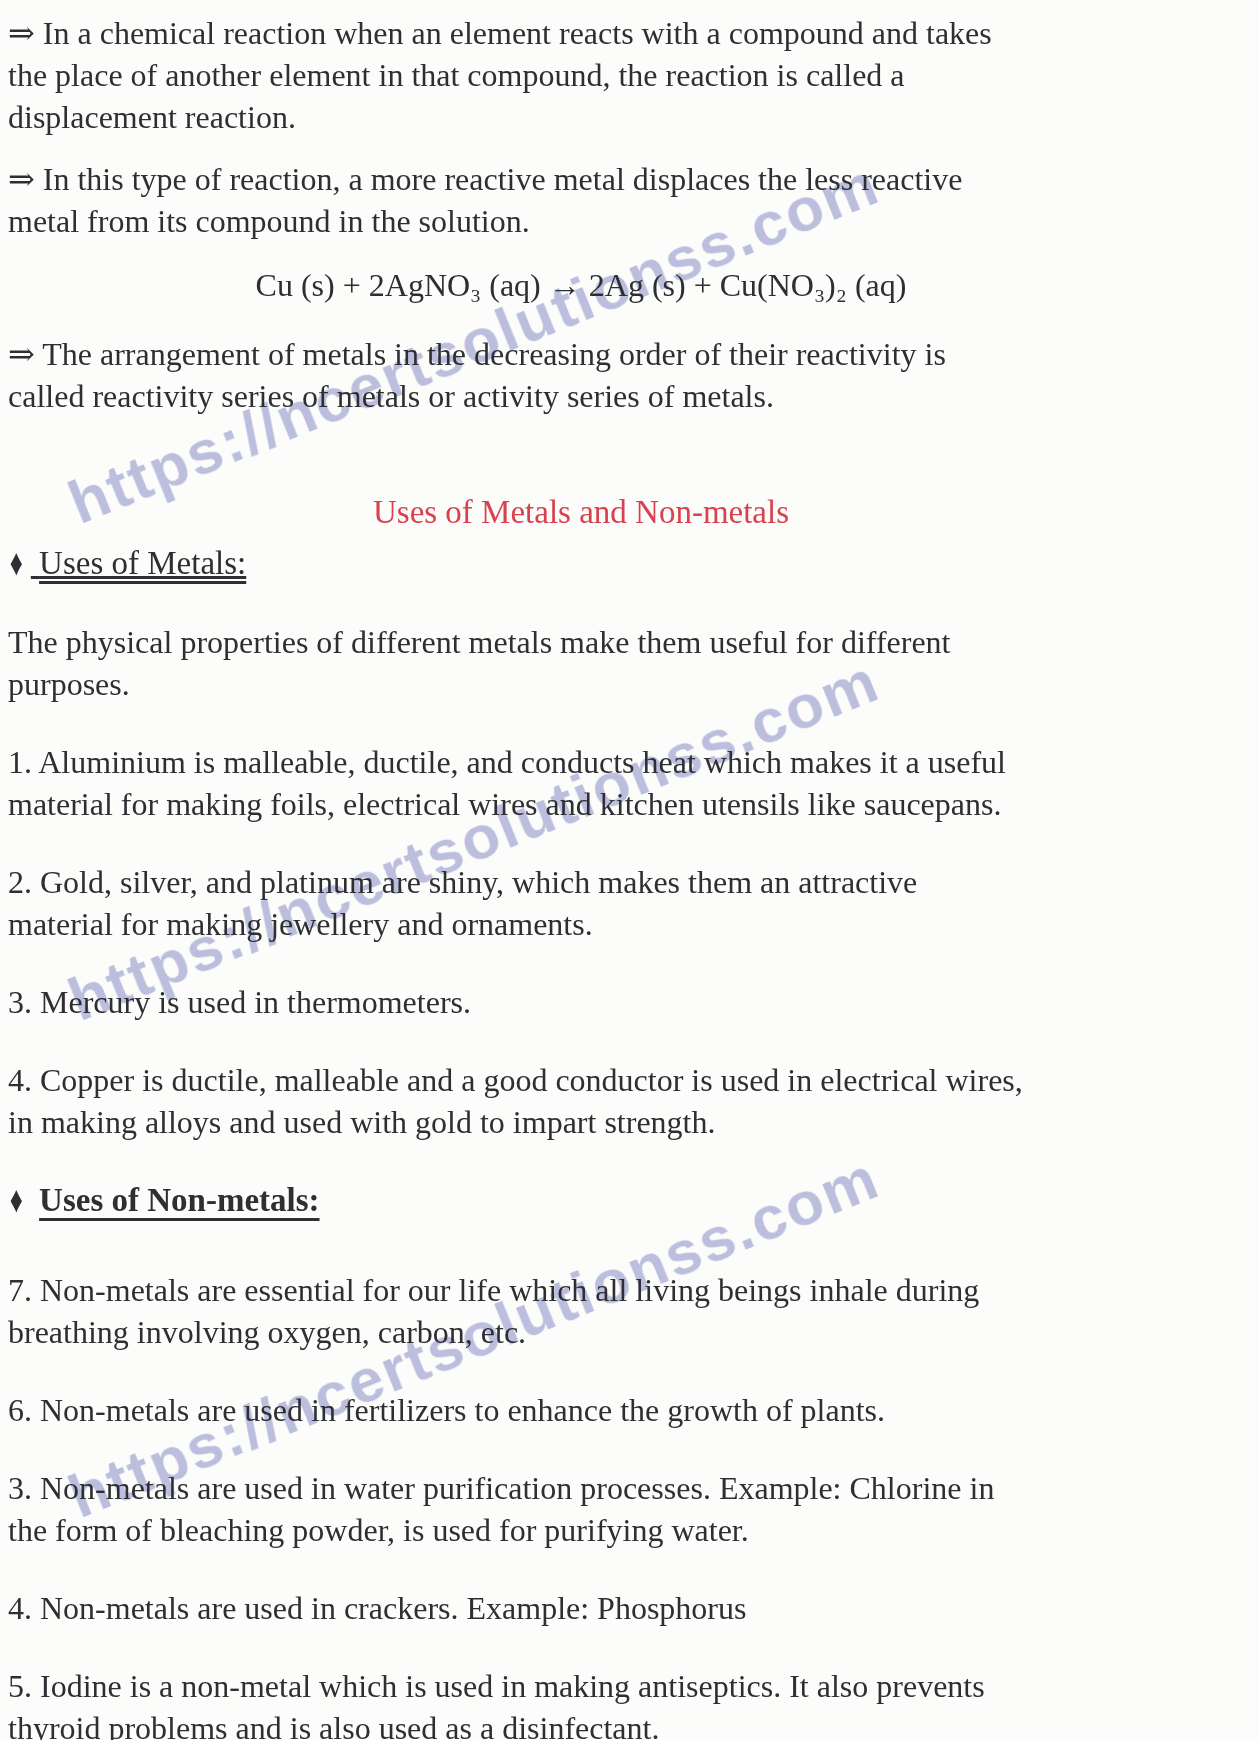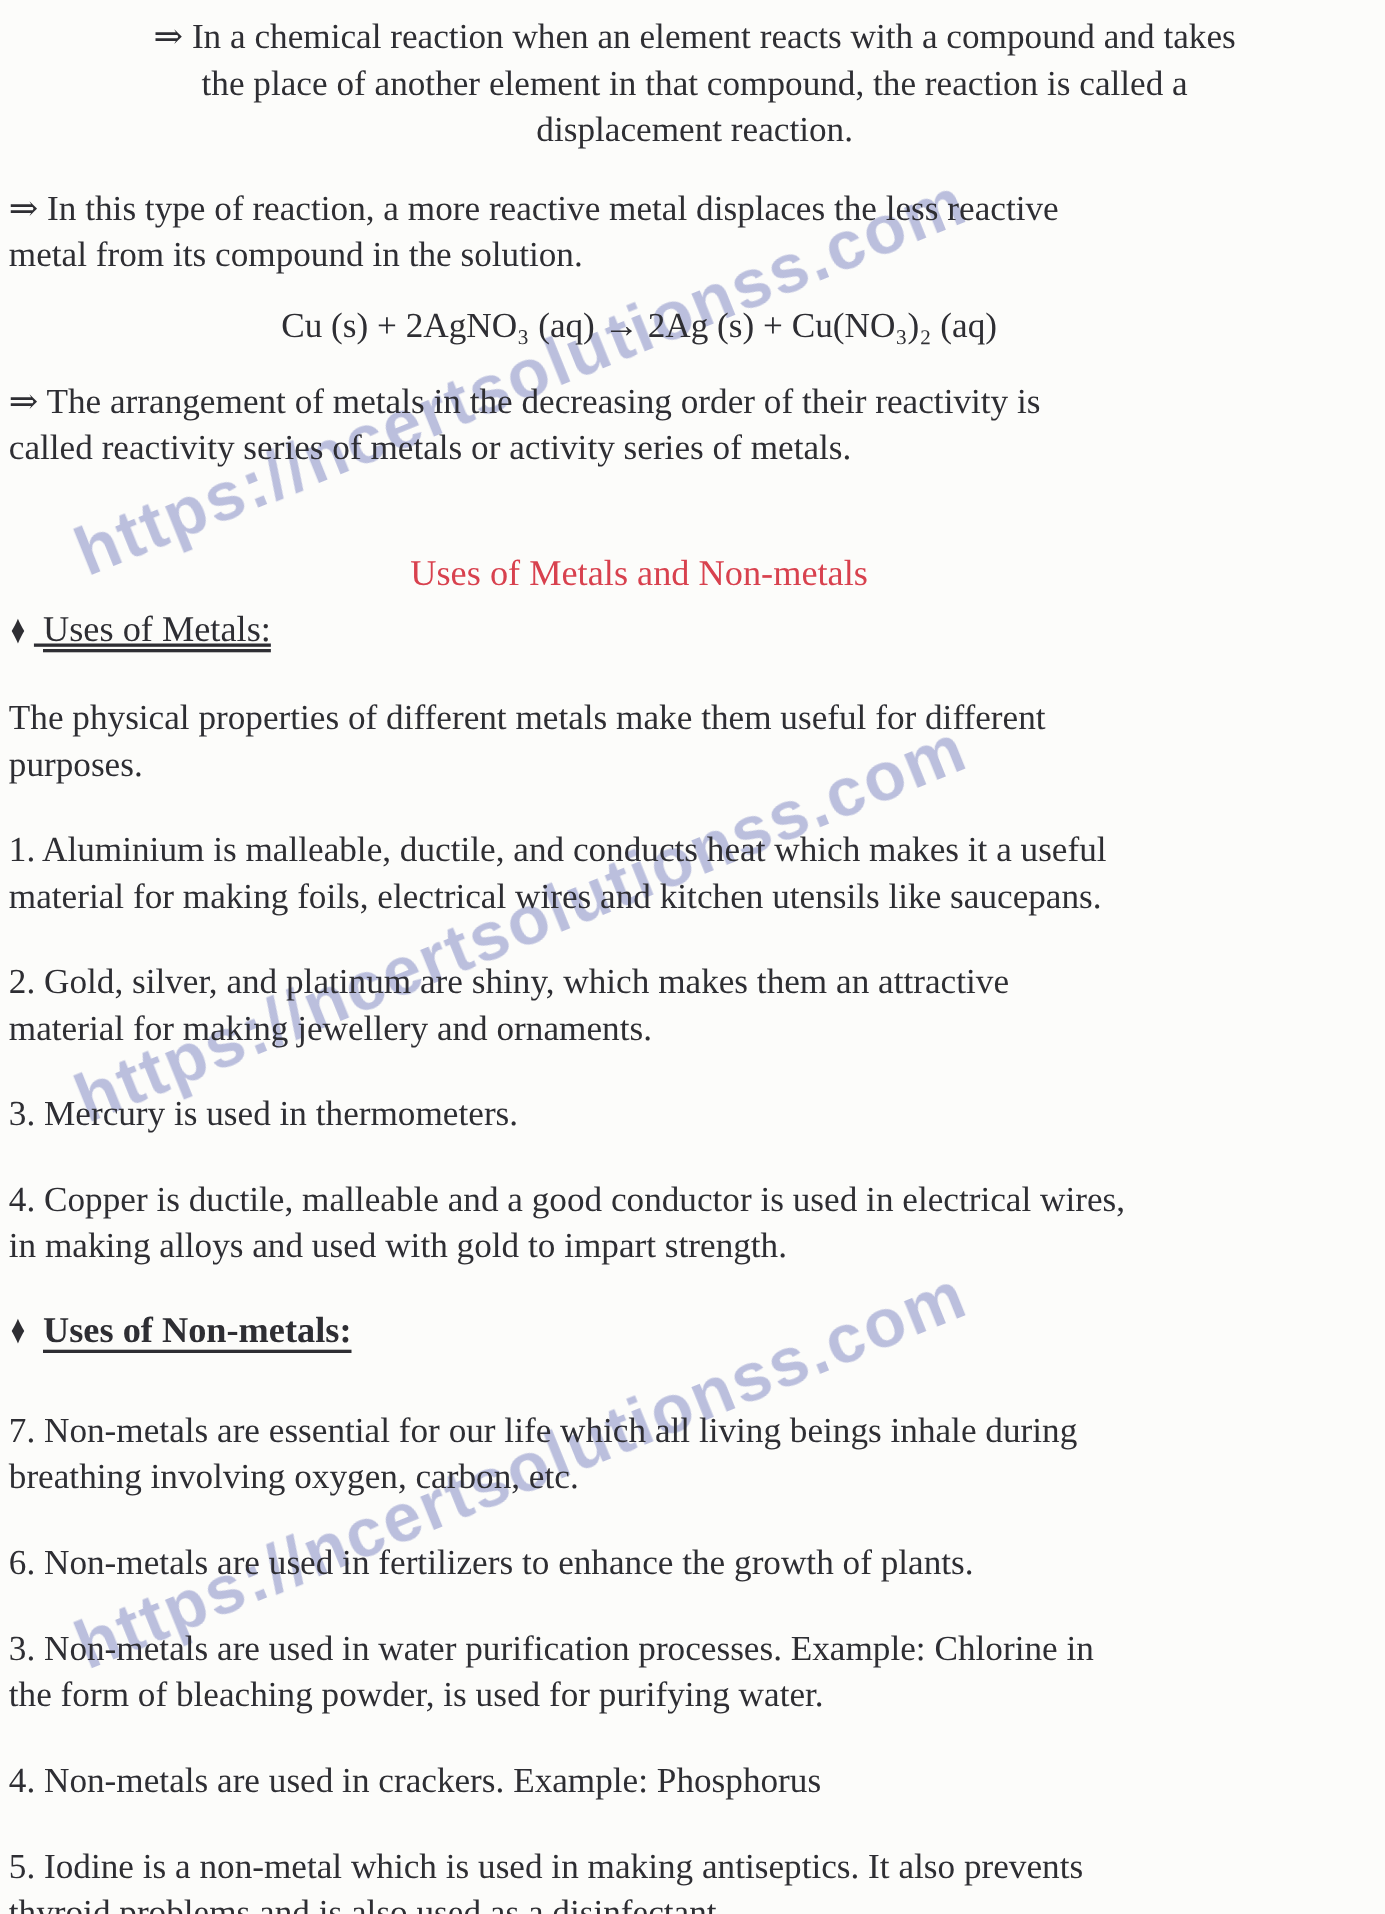--- a/index.html
+++ b/index.html
@@ -70,21 +70,21 @@
     display:inline-block;
     transform:scaleX(0.78) scaleY(1.12);
     margin-right:6px;
   }
   .underlined{
     text-decoration:underline;
     text-decoration-thickness:3px;
     text-underline-offset:7px;
   }
   .mb9{margin-bottom:9px;}
-  .mb14{margin-bottom:30px;text-align:center;}
+  .mb14{margin-bottom:20px;}
   .mb22{margin-bottom:22px;}
   .mb32{margin-bottom:27px;}
   .mb37{margin-bottom:37px;text-decoration:underline;}
   .mb74{margin-bottom:74px;}
 </style>
 </head>
 <body>
 
 <div class="page">
 

